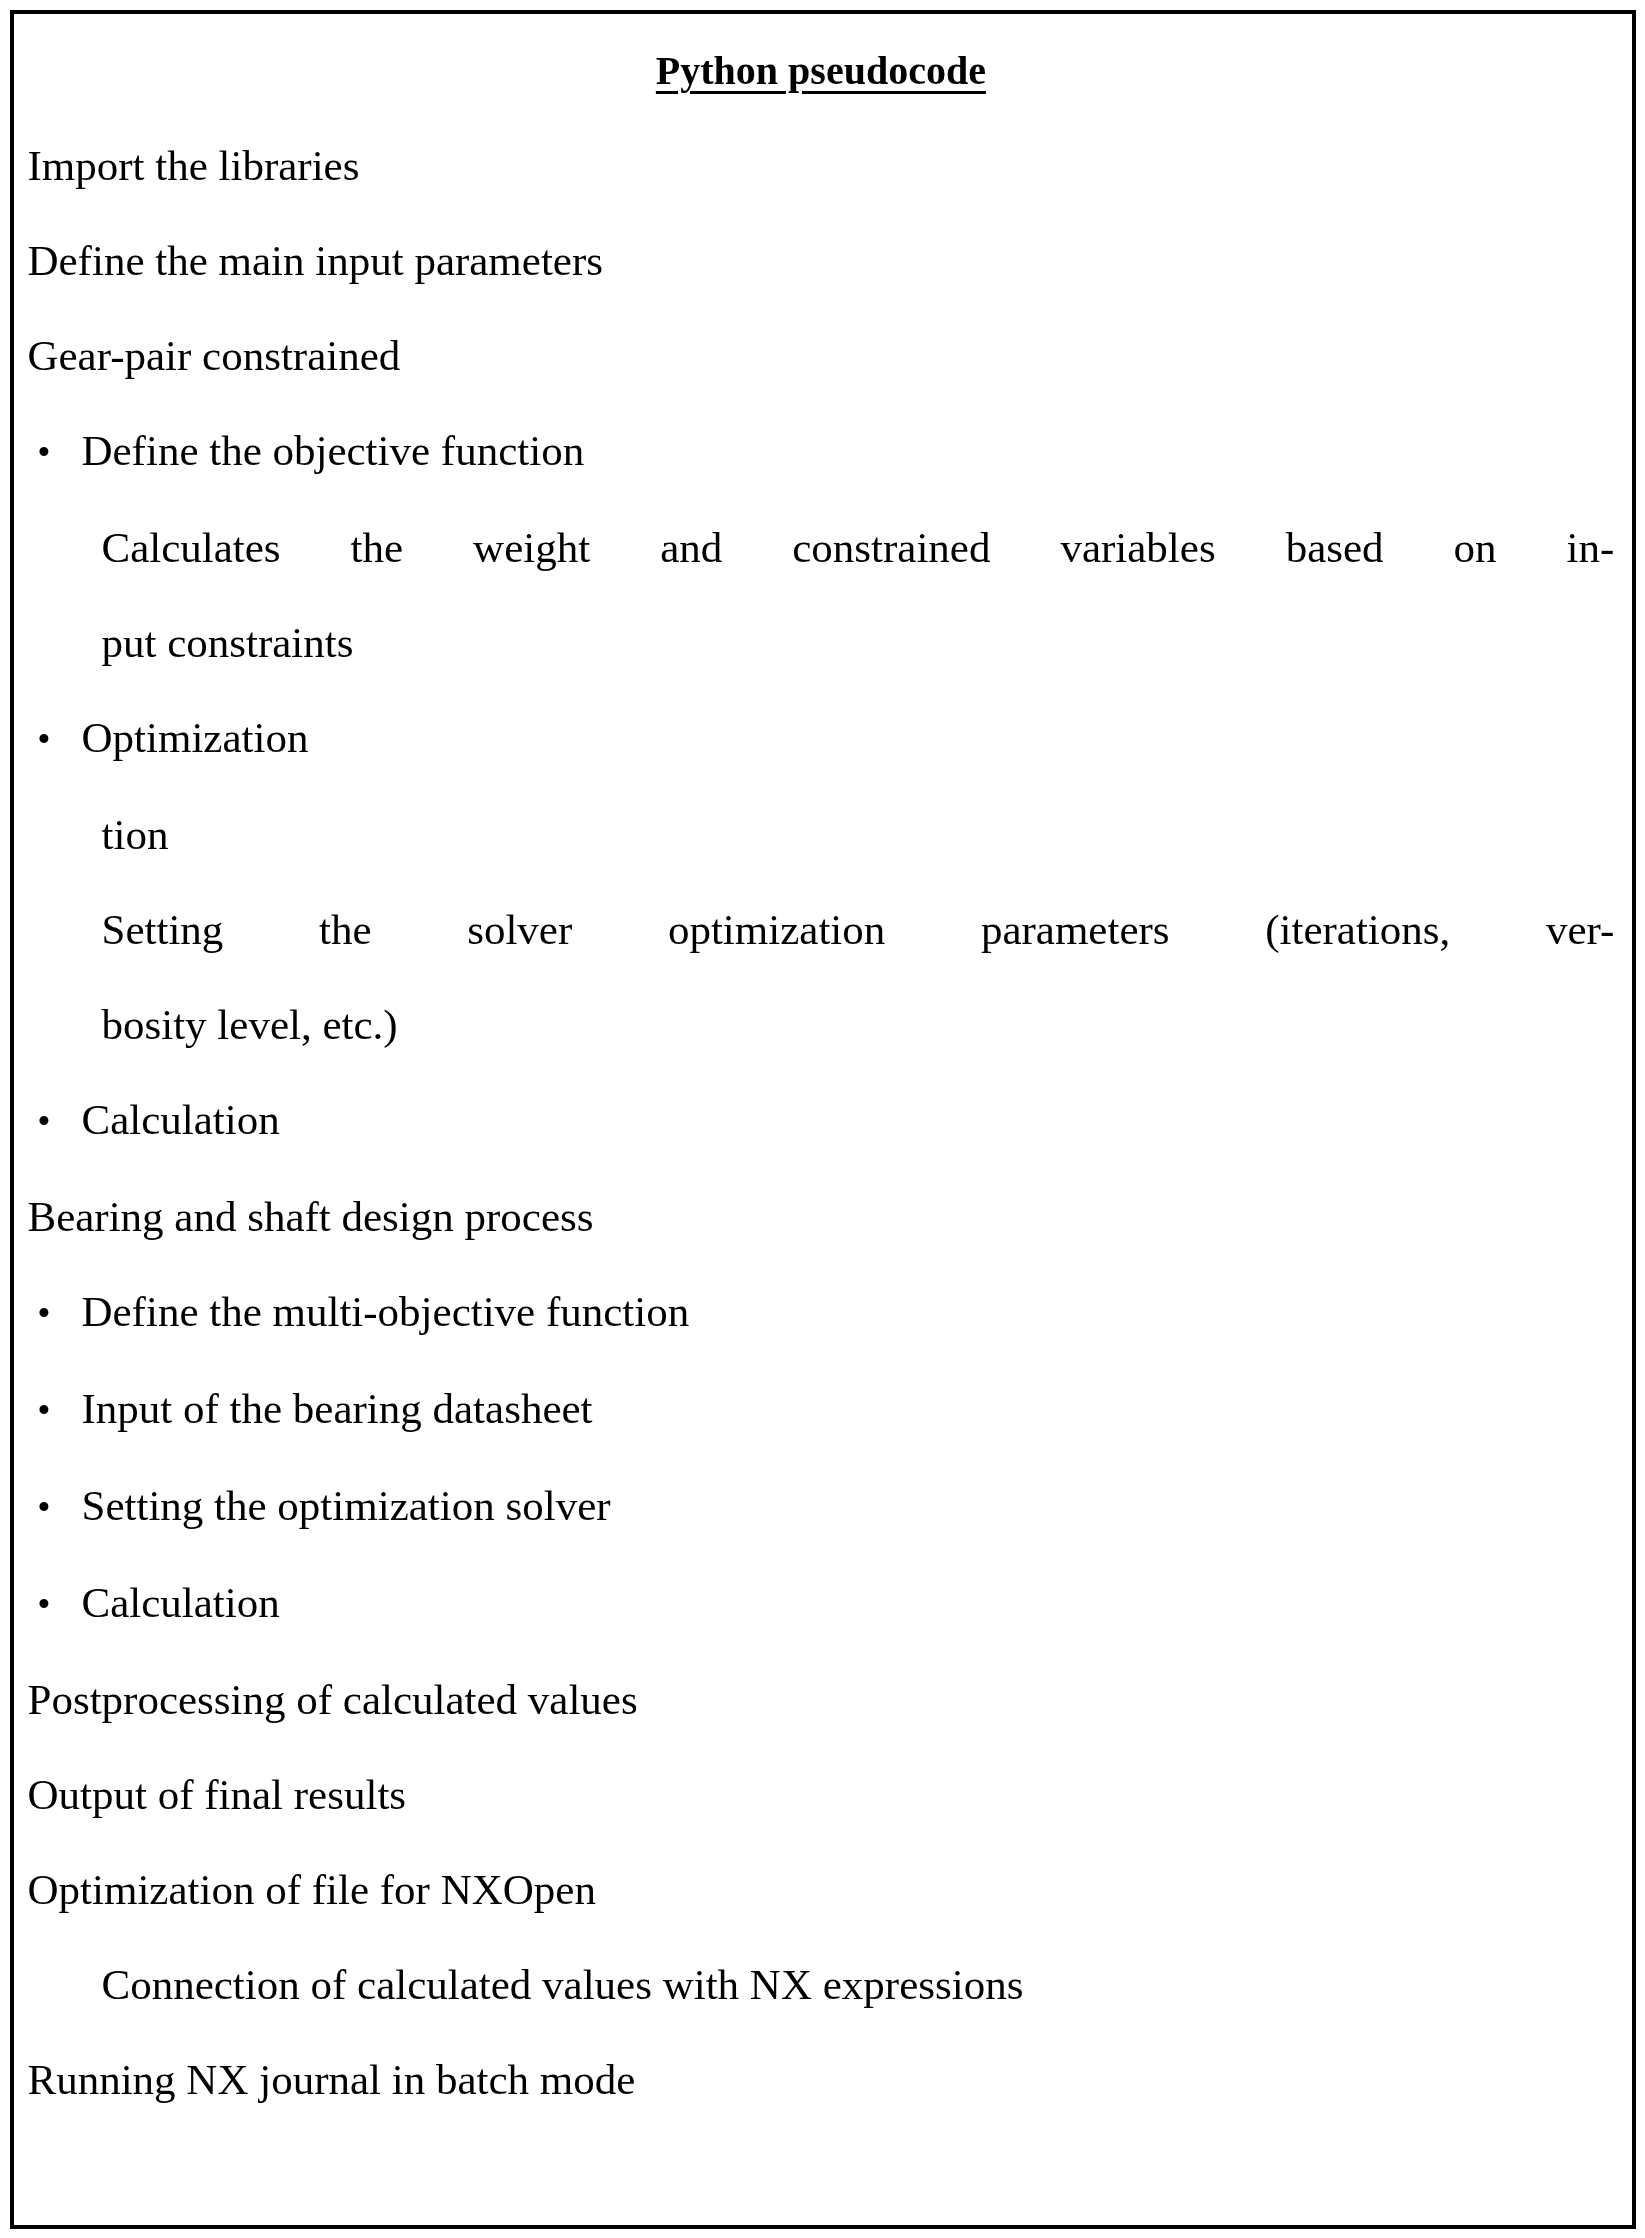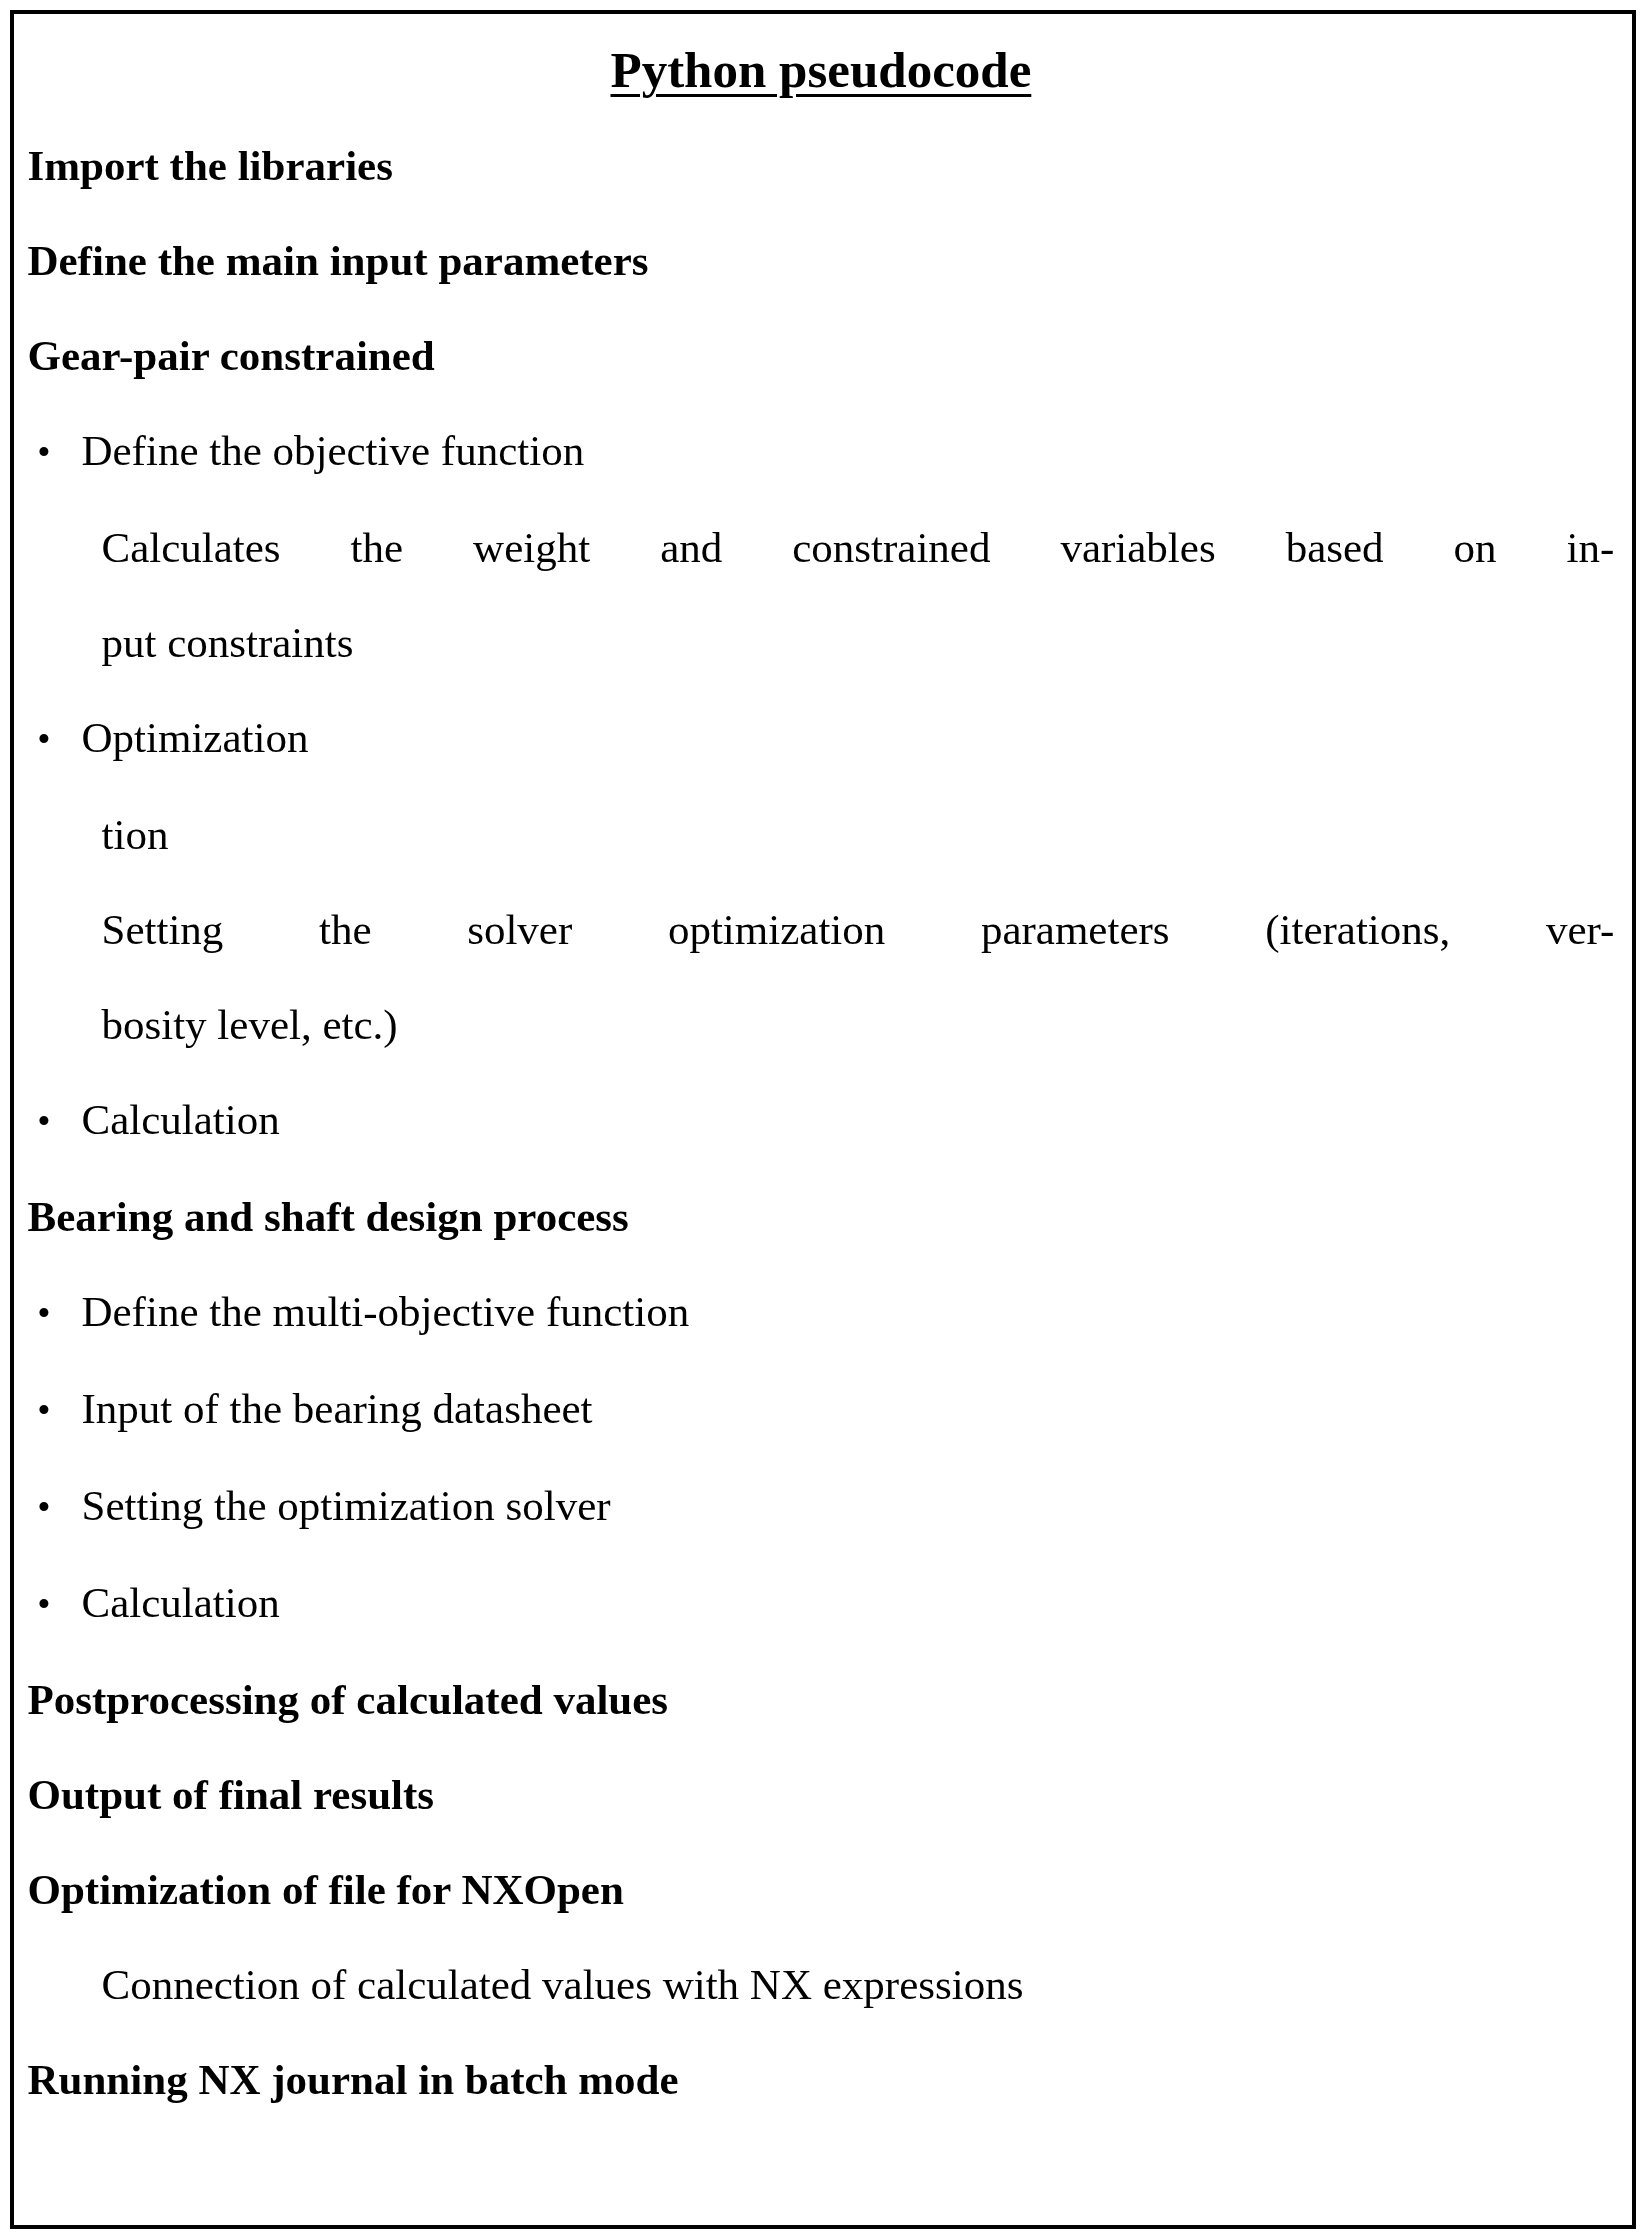--- a/index.html
+++ b/index.html
@@ -22,33 +22,33 @@
     right: 9.7px;
     bottom: 9.7px;
     border: 4.8px solid #000000;
     box-sizing: border-box;
     padding: 9.7px 18px 6.9px 13.8px;
     background: #ffffff;
   }
   .title {
     text-align: center;
     font-weight: bold;
-    font-size: 51px;
+    font-size: 40px;
     line-height: 95px;
     text-decoration: underline;
     text-underline-offset: 6.9px;
     text-decoration-thickness: 3.4px;
   }
   .line {
     font-size: 43px;
     line-height: 95px;
     white-space: nowrap;
   }
   .heading {
-    font-weight: bold;
+    font-weight: normal;
   }
   .bullet-row {
     display: flex;
     align-items: baseline;
   }
   .bullet-marker {
     flex: 0 0 auto;
     width: 54px;
     padding-left: 9.7px;
     box-sizing: border-box;

